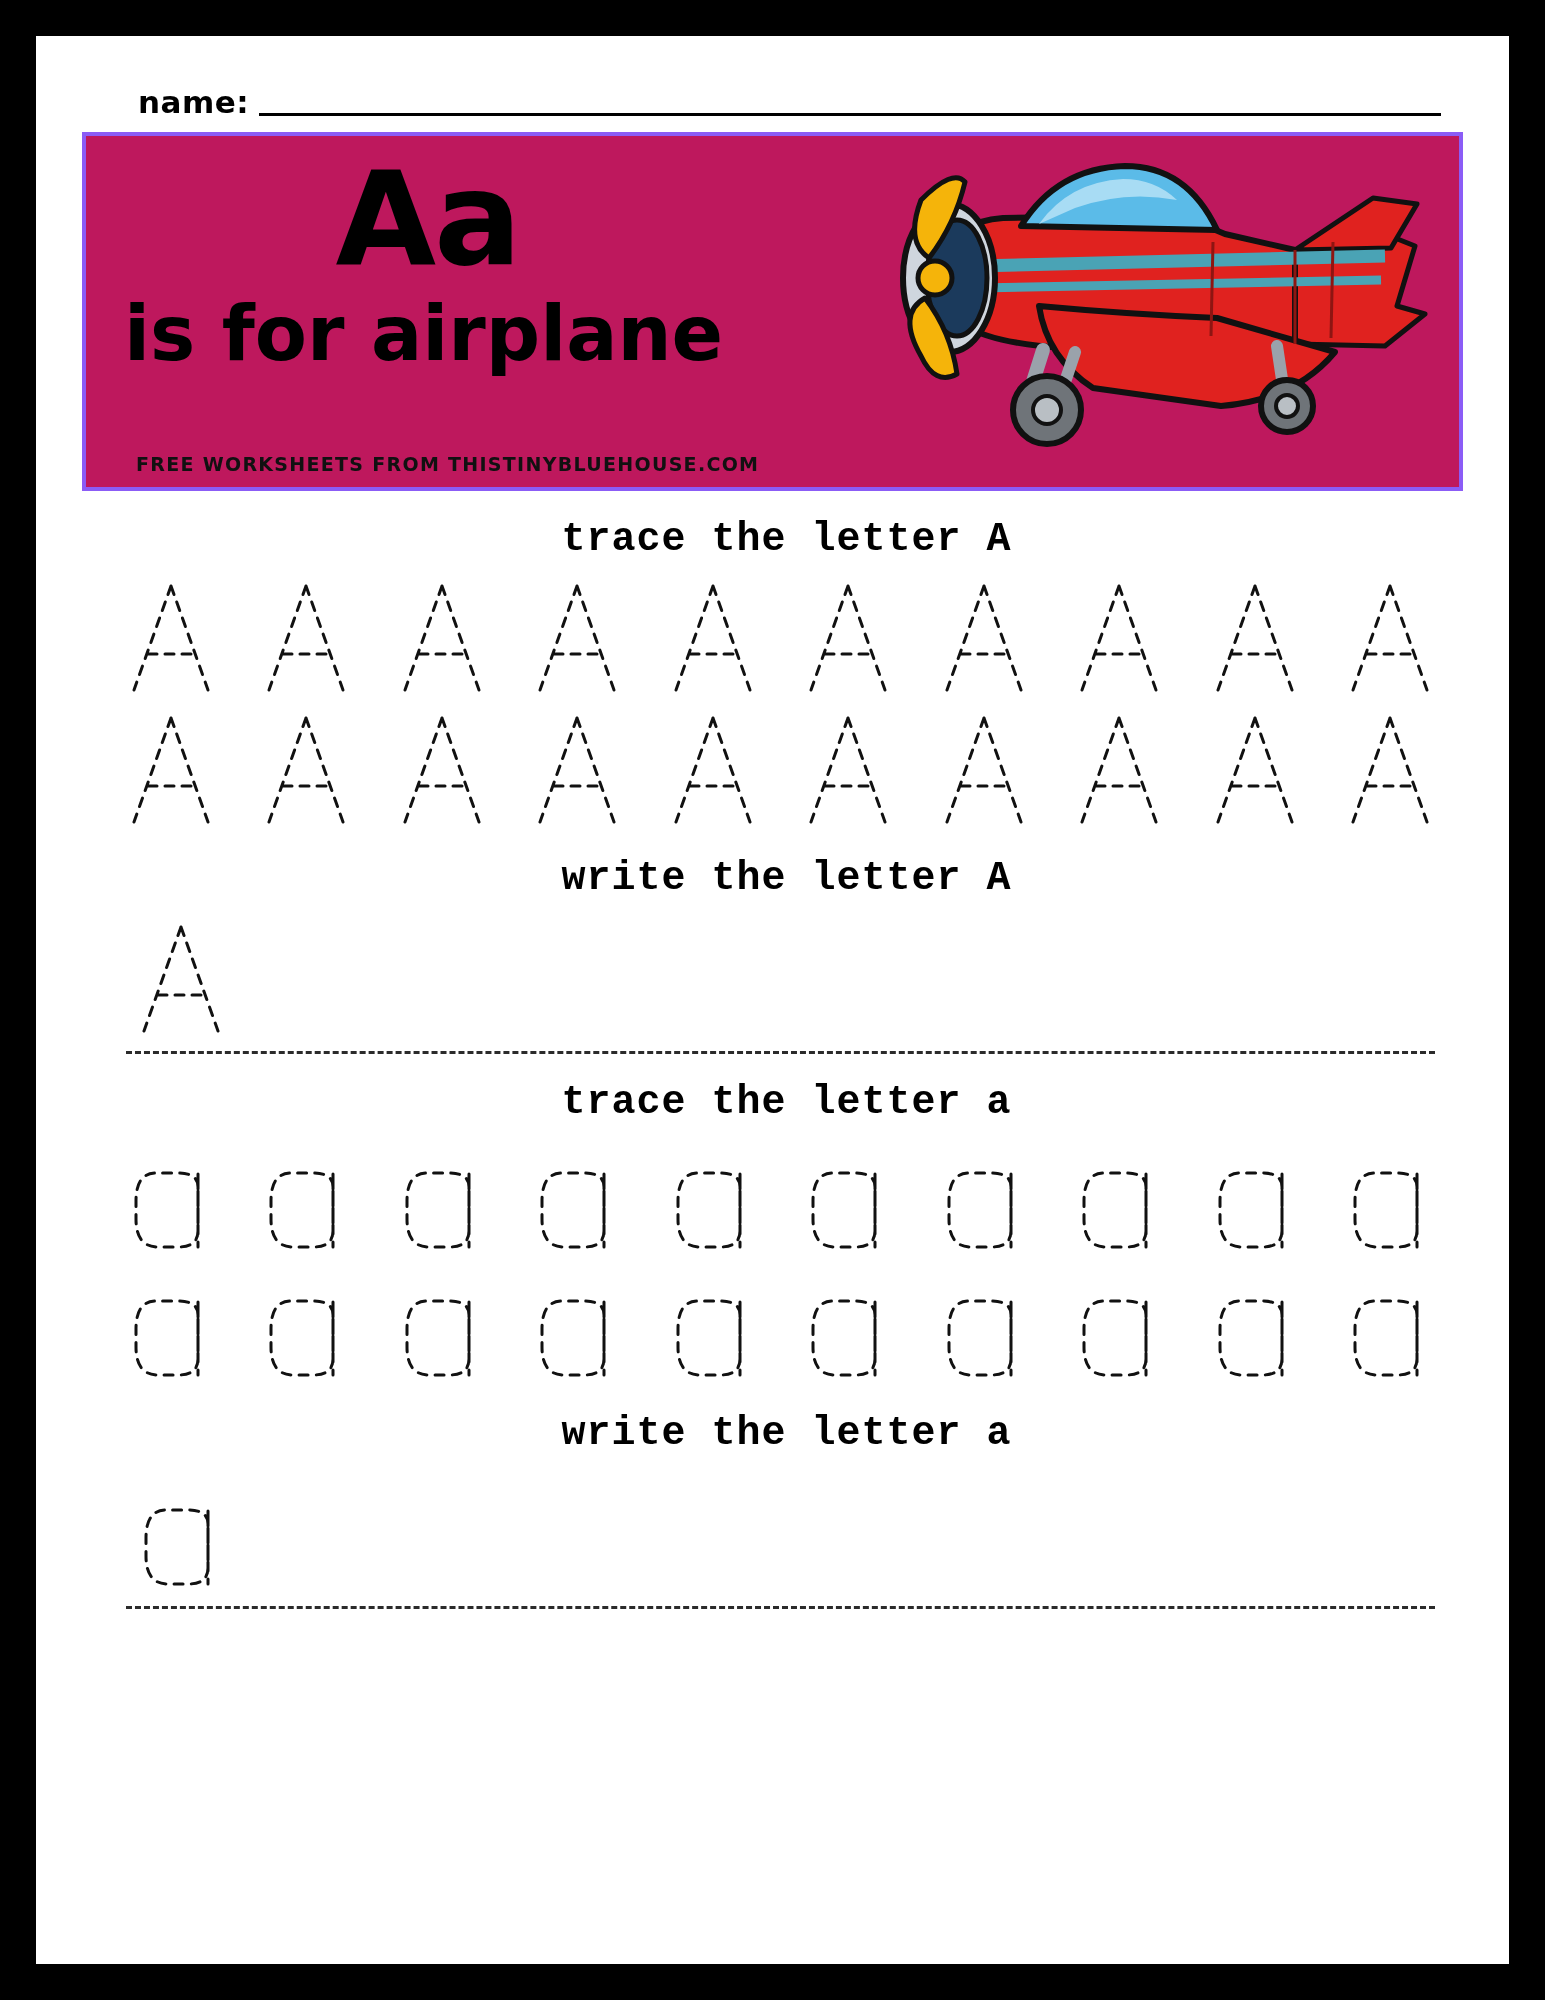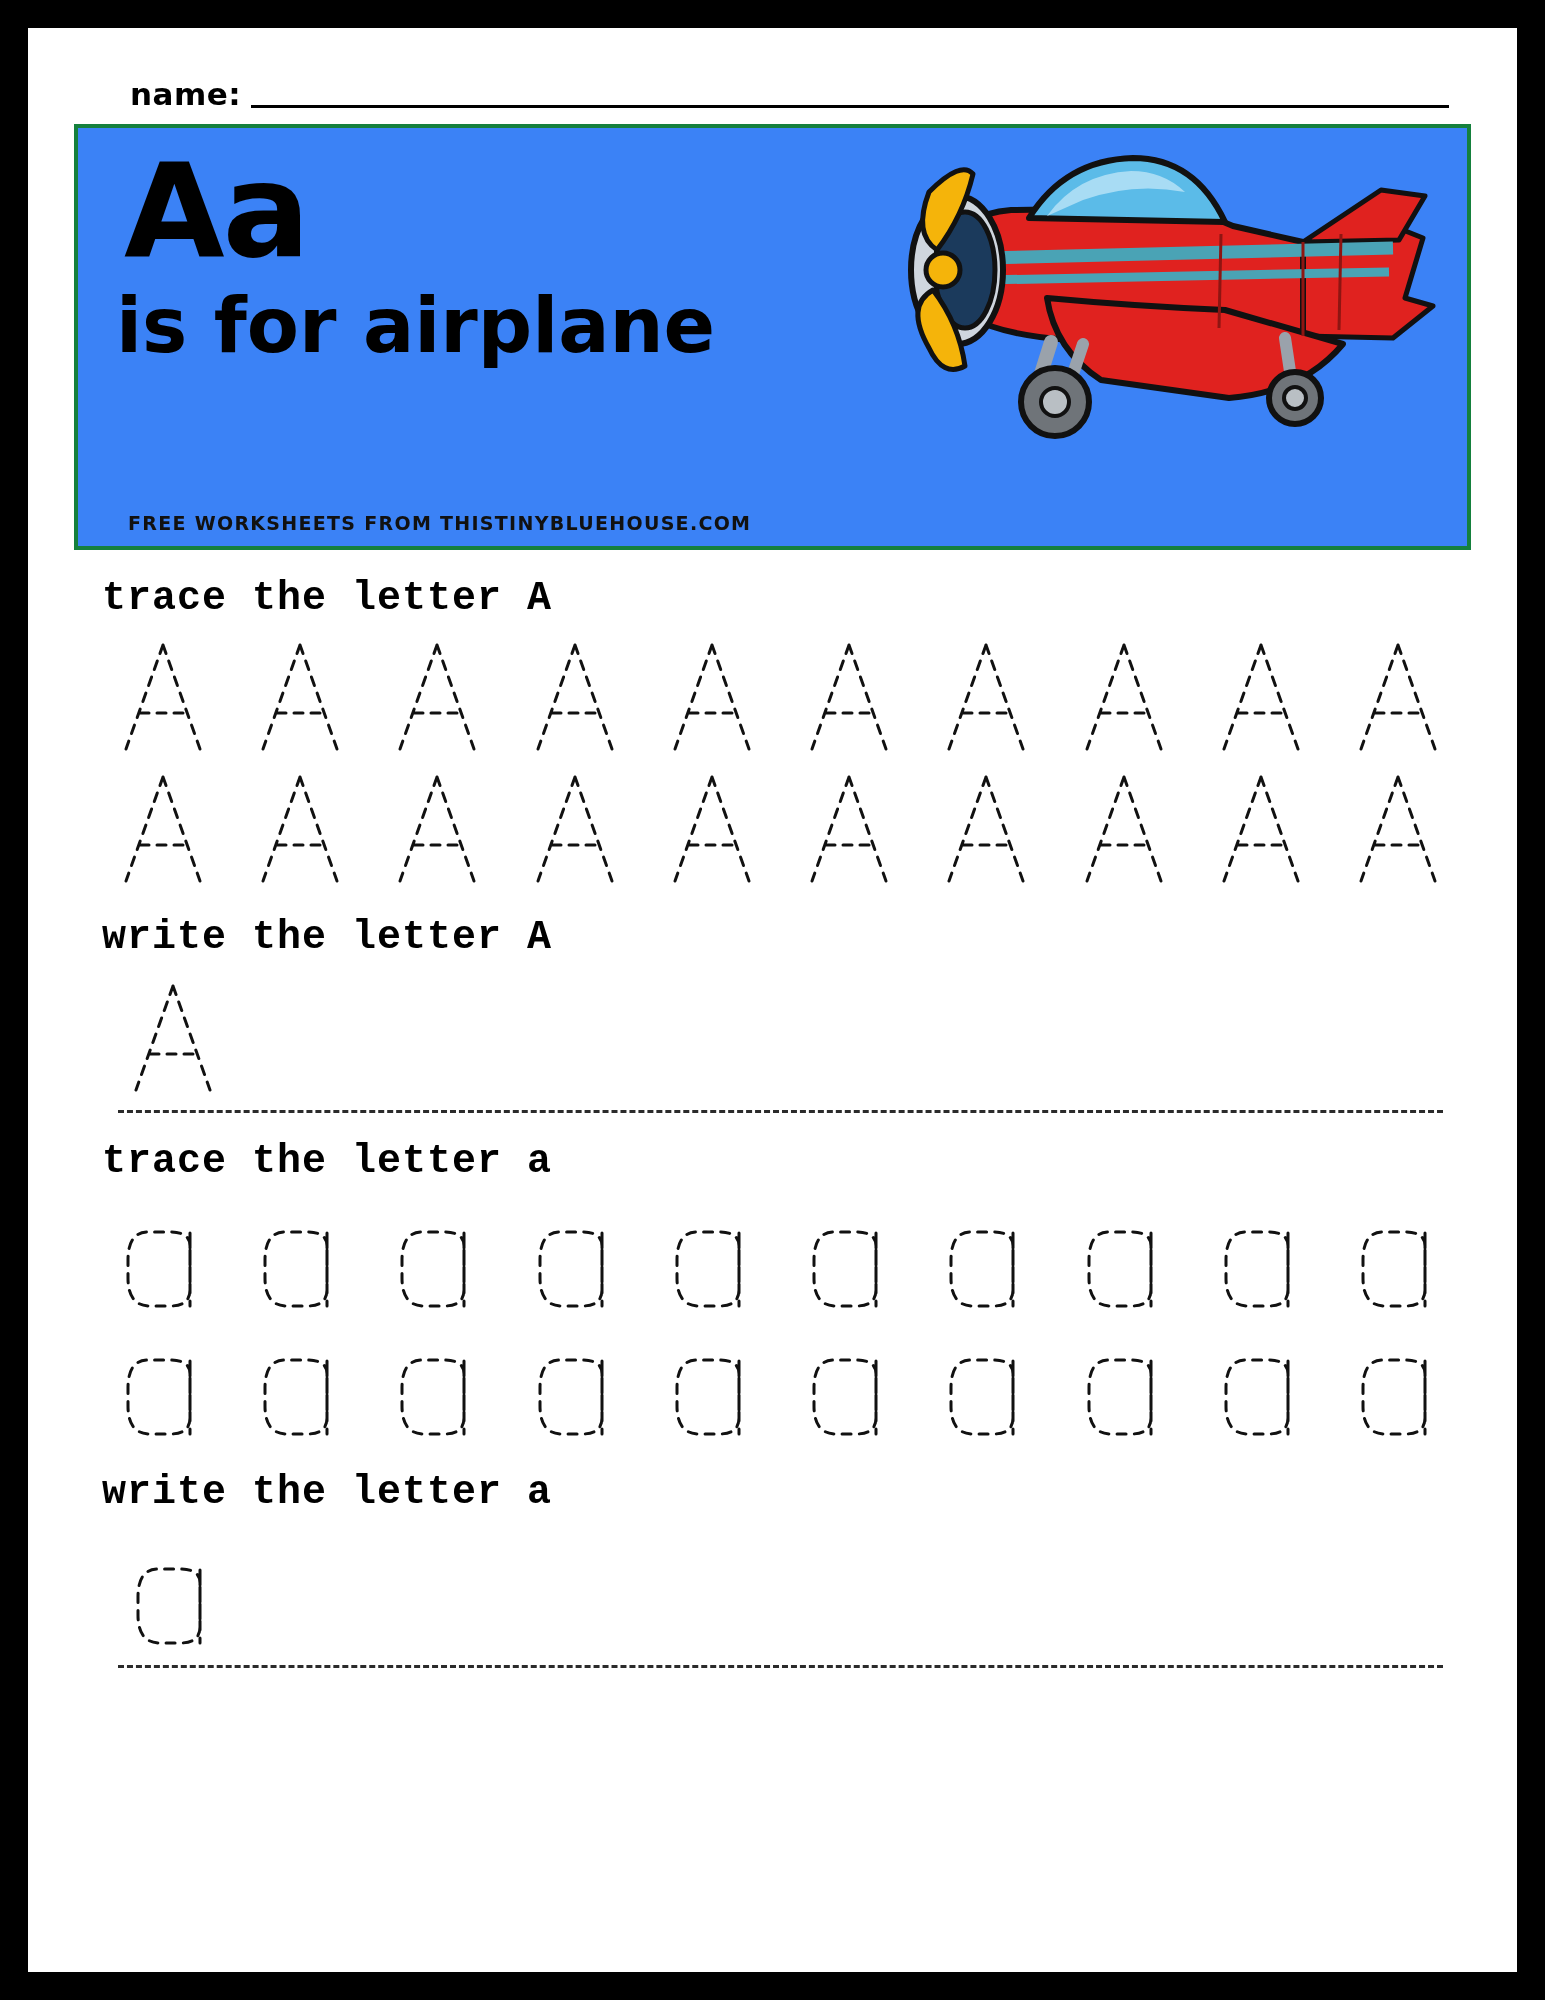--- a/index.html
+++ b/index.html
@@ -12,21 +12,22 @@
     height: 2000px;
     font-family: "DejaVu Sans", sans-serif;
     overflow: hidden;
   }
   .page {
     position: relative;
     width: 1545px;
     height: 2000px;
     background: #000000;
     box-sizing: border-box;
-    padding: 28px;
+    padding: 36px;
+    text-align: center;
   }
   .sheet {
     position: relative;
     width: 100%;
     height: 100%;
     background: #ffffff;
     box-sizing: border-box;
     padding: 34px 46px 0 46px;
   }
 
@@ -52,25 +53,25 @@
     flex: 1;
     border-bottom: 3px solid #000;
     height: 1px;
     margin-bottom: 6px;
   }
 
   
   .banner {
     position: relative;
     margin-top: 10px;
-    height: 426px;
-    border: 4px solid #15803d;
+    height: 359px;
+    border: 4px solid #8b5cf6;
     box-sizing: border-box;
     overflow: hidden;
-    background: #3b82f6;
+    background: #be185d;
   }
   .banner-text {
     position: absolute;
     left: 46px;
     top: 18px;
     z-index: 3;
   }
   .banner-aa {
     font-family: "DejaVu Sans", sans-serif;
     font-size: 130px;

